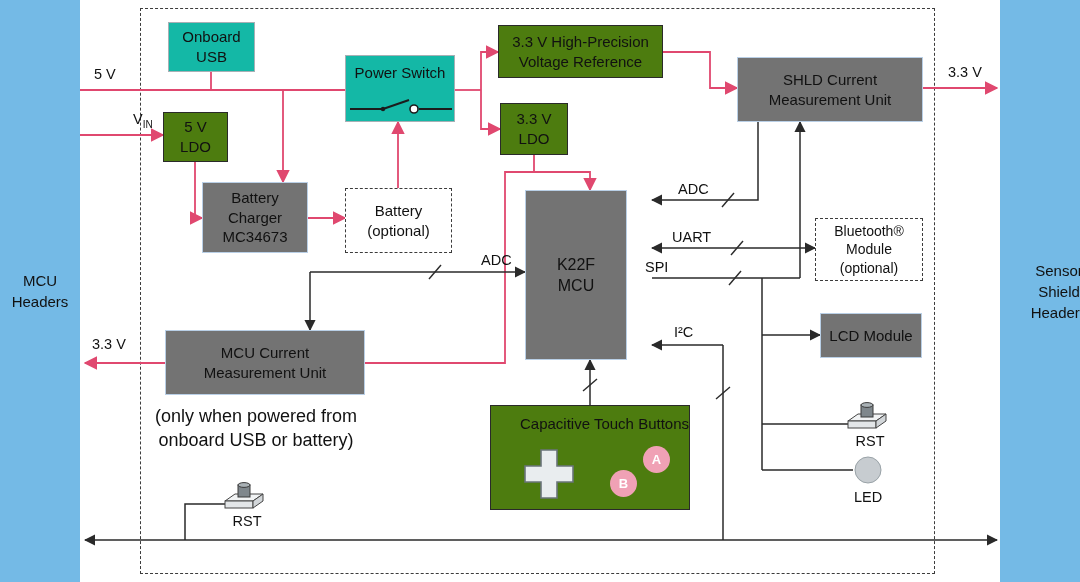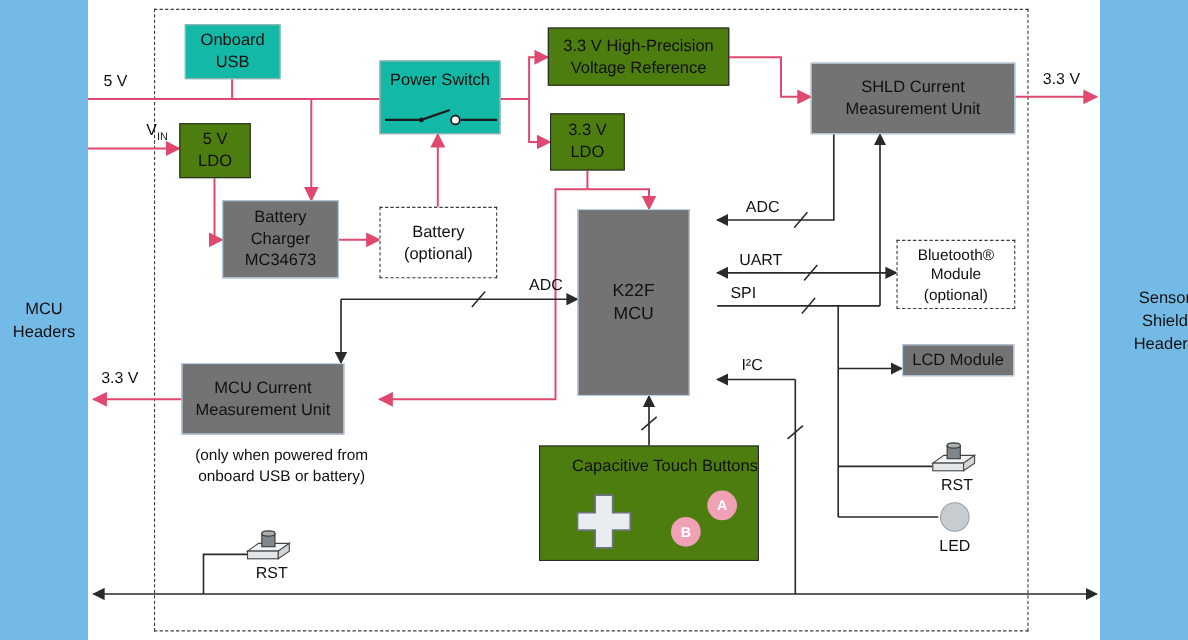--- a/index.html
+++ b/index.html
@@ -32,21 +32,21 @@
   
   .ps-label { position:absolute; top:7px; left:0; width:100%; text-align:center; }
   .ps-svg { position:absolute; left:0; top:0; }
   
   .ct-title { position:absolute; top:8px; left:0; width:100%; text-align:right; font-size:15px; }
   .touch-circle {
     position:absolute; width:27px; height:27px; border-radius:50%;
     background:#f0a1b5; color:#fff; font-weight:bold; font-size:13px;
     display:flex; align-items:center; justify-content:center;
   }
-  .note { position:absolute; font-size:14px; text-align:center; white-space:pre-line; z-index:2; line-height:1.35; }
+  .note { position:absolute; font-size:18px; text-align:center; white-space:pre-line; z-index:2; line-height:1.35; }
 </style>
 </head>
 <body>
 
 <div class="stage">
 
   <div class="panel" style="left:0;">MCU
 Headers</div>
   <div class="panel" style="left:1000px;padding-left:19px;">Sensor
 Shield
@@ -160,23 +160,23 @@
   <div class="box dashedbox" style="left:345px; top:188px; width:107px; height:65px;">Battery
 (optional)</div>
 
   <div class="box blue" style="left:525px; top:190px; width:102px; height:170px; font-size:16px;">K22F
 MCU</div>
 
   <div class="box dashedbox" style="left:815px; top:218px; width:108px; height:63px; font-size:14px;">Bluetooth®
 Module
 (optional)</div>
 
-  <div class="box blue" style="left:820px; top:313px; width:102px; height:29px;">LCD Module</div>
-
-  <div class="box blue" style="left:165px; top:330px; width:148px; height:65px;">MCU Current
+  <div class="box blue" style="left:820px; top:313px; width:102px; height:45px;">LCD Module</div>
+
+  <div class="box blue" style="left:165px; top:330px; width:200px; height:65px;">MCU Current
 Measurement Unit</div>
 
   <div class="note" style="left:150px; top:404px; width:212px;">(only when powered from
 onboard USB or battery)</div>
 
   <div class="box white" style="left:490px; top:405px; width:200px; height:105px;">
     <div class="ct-title">Capacitive Touch Buttons</div>
     <svg style="position:absolute; left:30px; top:40px;" width="56" height="56" viewBox="0 0 56 56">
       <path d="M20,4 h16 v16 h16 v16 h-16 v16 h-16 v-16 h-16 v-16 h16 z" fill="#e9edef" stroke="#6a747a" stroke-width="1.6"></path>
     </svg>
@@ -191,20 +191,20 @@
   <div class="lbl" style="left:94px; top:66px;">5 V</div>
   <div class="lbl" style="left:94px; top:111px;margin-left:39px;">
     <span>V</span><sub>IN</sub>
   </div>
   <div class="lbl" style="left:92px; top:336px;">3.3 V</div>
   <div class="lbl" style="left:948px; top:64px;">3.3 V</div>
 
   <div class="lbl" style="left:481px; top:252px;">ADC</div>
   <div class="lbl" style="left:678px; top:181px;">ADC</div>
   <div class="lbl" style="left:672px; top:229px;">UART</div>
-  <div class="lbl" style="left:664px; top:259px;">SPI</div>
+  <div class="lbl" style="left:645px; top:259px;">SPI</div>
   <div class="lbl" style="left:674px; top:324px;">I²C</div>
 
   <div class="lbl ctr" style="left:227px; top:513px; width:40px;">RST</div>
   <div class="lbl ctr" style="left:850px; top:433px; width:40px;">RST</div>
   <div class="lbl ctr" style="left:848px; top:489px; width:40px;">LED</div>
 
 </div>
 
 </body></html>

